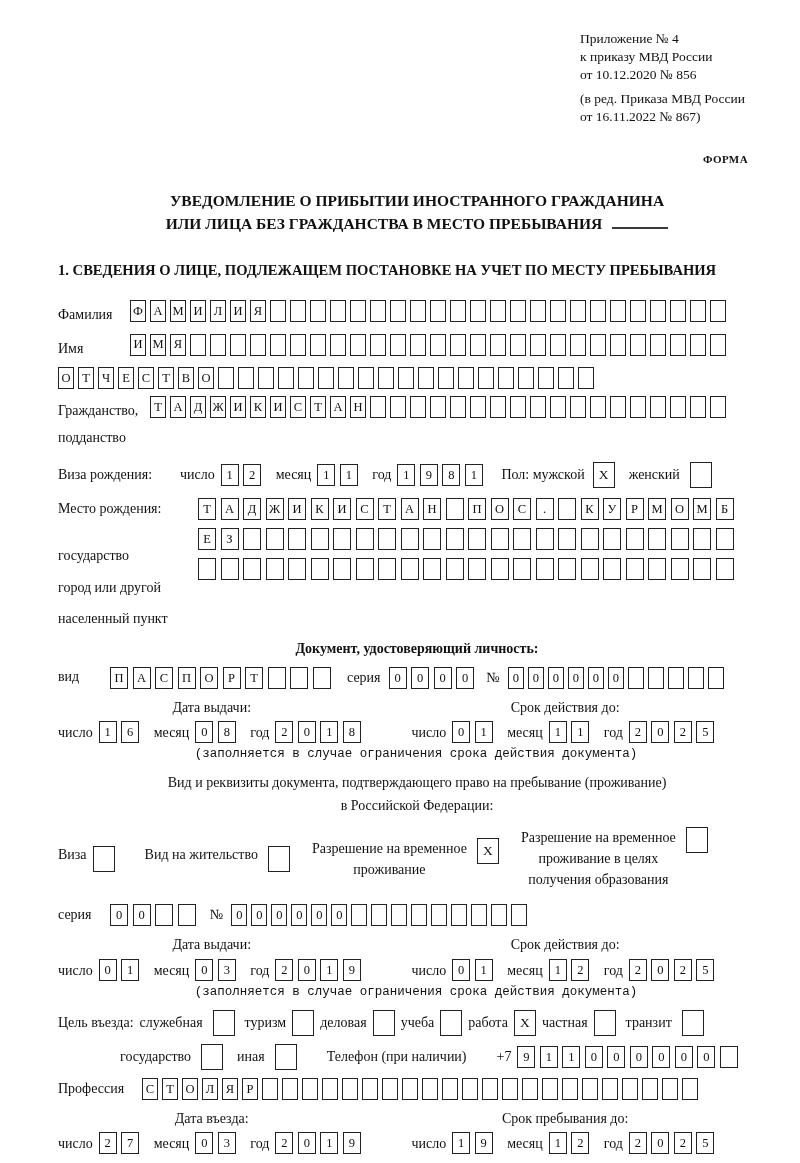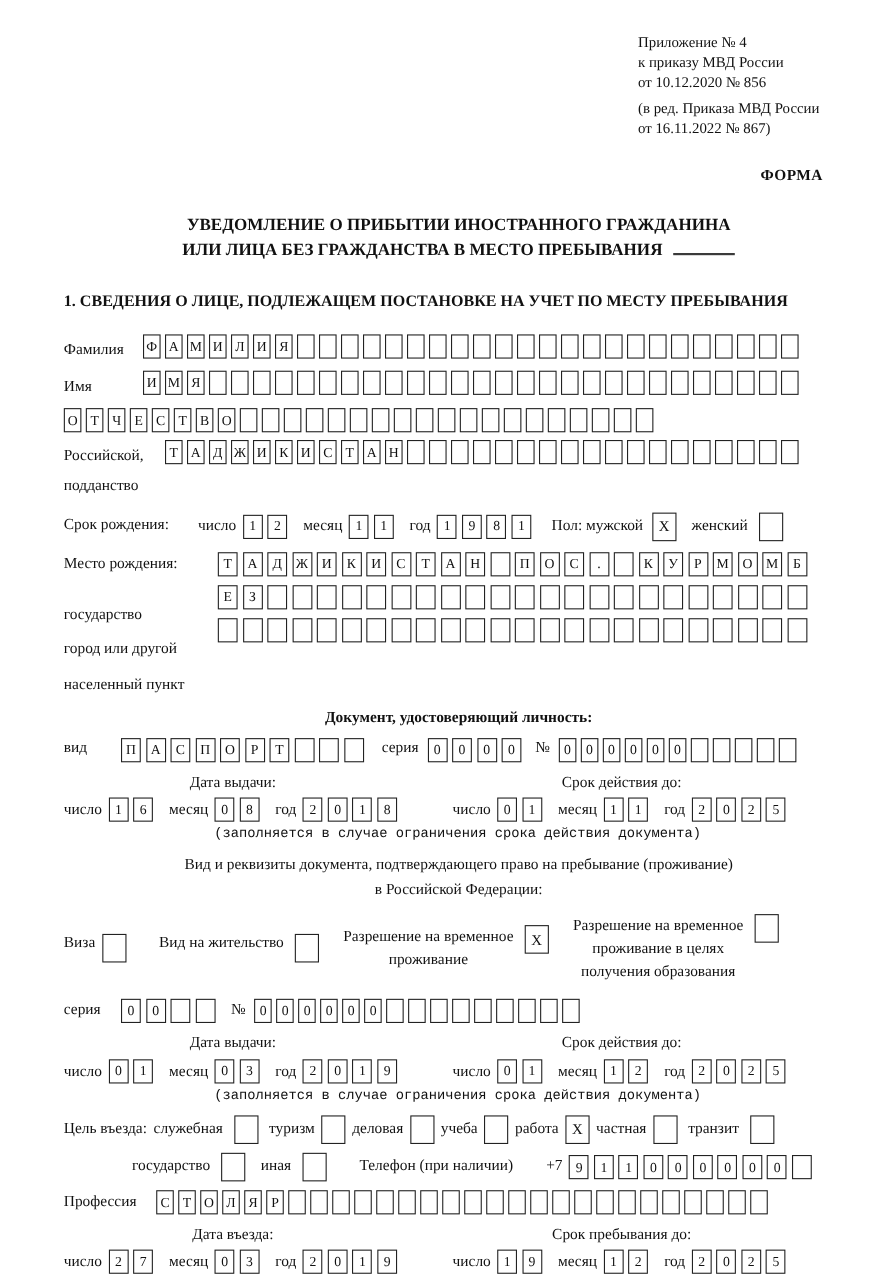--- a/index.html
+++ b/index.html
@@ -5,21 +5,21 @@
   html,body { margin:0; padding:0; background:#fff; }
   .page {
     width:800px; min-height:1163px; box-sizing:border-box;
     padding:30px 24px 24px 58px;
     font-family:"Liberation Serif","DejaVu Serif",serif;
     color:#111; font-size:14px; line-height:1.3;
   }
   
   .annex { margin-left:auto; width:196px; font-size:13.5px; line-height:1.34; }
   .annex .gap { height:6px; }
-  .forma { text-align:right; font-weight:bold; font-size:14px; margin:26px 28px 0 0; letter-spacing:.4px; }
+  .forma { text-align:right; font-weight:bold; font-size:11px; margin:26px 28px 0 0; letter-spacing:.4px; }
   .title { text-align:center; font-weight:bold; font-size:15.5px; line-height:1.5; margin-top:22px; }
   .blank { display:inline-block; width:56px; height:13px; border-bottom:2px solid #3a3a3a; margin-left:10px; }
   .sec1 { font-weight:bold; font-size:14.6px; margin-top:26px; margin-bottom:20px; white-space:nowrap; }
 
   .row { display:flex; align-items:flex-start; margin-bottom:7px; }
   .row.vc { align-items:center; }
   .flabel { flex:none; padding-top:4px; line-height:1.6; }
   .cells { display:flex; flex:none; }
   .cell { flex:none; width:14px; height:20px; border:1.5px solid #222; margin-right:4px;
           display:flex; align-items:center; justify-content:center; font-size:12.5px; }
@@ -167,21 +167,21 @@
         <div class="cell"></div>
         <div class="cell"></div>
         <div class="cell"></div>
         <div class="cell"></div>
         <div class="cell"></div>
       </div>
   </div>
 
   <div class="row">
     <div class="flabel" style="width:92px">
-      <div>Российской,</div>
+      <div>Гражданство,</div>
       <div style="margin-top:5px">подданство</div>
     </div>
     <div class="cells">
         <div class="cell">Т</div>
         <div class="cell">А</div>
         <div class="cell">Д</div>
         <div class="cell">Ж</div>
         <div class="cell">И</div>
         <div class="cell">К</div>
         <div class="cell">И</div>
@@ -204,21 +204,21 @@
         <div class="cell"></div>
         <div class="cell"></div>
         <div class="cell"></div>
         <div class="cell"></div>
         <div class="cell"></div>
         <div class="cell"></div>
       </div>
   </div>
 
   <div class="row vc" style="margin-top:12px">
-    <span class="flabel" style="width:112px;padding-top:0">Срок рождения:</span>
+    <span class="flabel" style="width:112px;padding-top:0">Виза рождения:</span>
     <span class="dlabel" style="margin-top:0">число</span>
     <div class="cells wide">
         <div class="cell">1</div>
         <div class="cell">2</div>
       </div>
     <span class="dlabel" style="margin-top:0">месяц</span>
     <div class="cells wide">
         <div class="cell">1</div>
         <div class="cell">1</div>
       </div>

